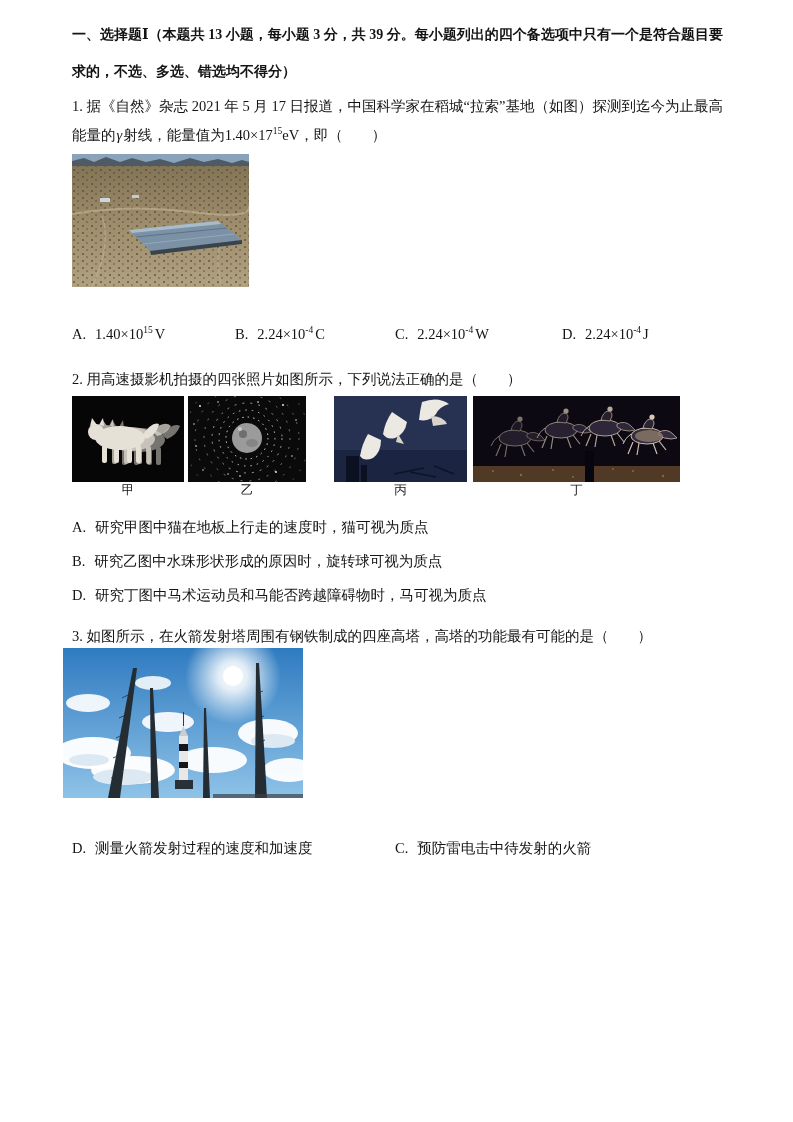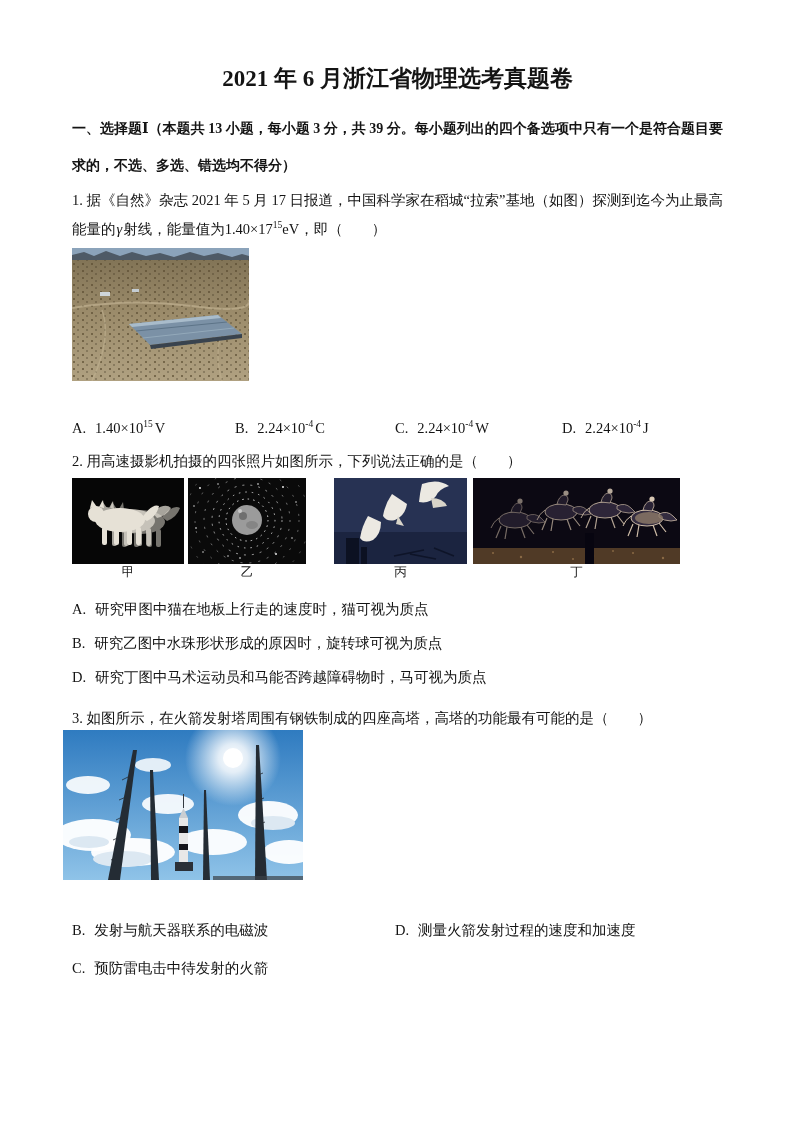--- a/index.html
+++ b/index.html
@@ -34,21 +34,21 @@
   .fig-q1{margin:4px 0 0 0;width:177px;height:133px;display:block;}
   .fig-q1 svg{display:block;}
 
   .q1-options{
     display:grid;grid-template-columns:163px 160px 167px auto;
     margin-top:38px;font-size:14.5px;line-height:18px;
   }
   .opt-label{margin-right:9px;}
   .opt-unit{margin-left:2px;}
 
-  .stem-q2{margin-top:12px;line-height:25px;}
+  .stem-q2{margin-top:24px;line-height:25px;}
 
   .photo-strip{
     display:flex;align-items:flex-start;
     margin-top:4px;
   }
   .photo-fig{display:flex;flex-direction:column;align-items:center;}
   .photo-fig svg{display:block;}
   .photo-caption{
     font-size:12.5px;line-height:15px;margin-top:1px;
     text-align:center;
@@ -70,21 +70,20 @@
     row-gap:22px;
     margin-top:42px;font-size:14.5px;line-height:16px;
   }
 </style>
 </head>
 <body>
 
 <div class="page">
   <div class="content">
 
-    <h1 class="title">2021 年 6 月浙江省物理选考真题卷</h1>
 
     <p class="sec-heading">一、选择题Ⅰ（本题共 13 小题，每小题 3 分，共 39 分。每小题列出的四个备选项中只有一个是符合题目要求的，不选、多选、错选均不得分）</p>
 
     <p class="stem"><span>1. 据《自然》杂志 2021 年 5 月 17 日报道，中国科学家在稻城“拉索”基地（如图）探测到迄今为止最高能量的</span><span class="gamma">γ</span><span>射线，能量值为1.40×17</span><sup>15</sup><span>eV，即（　　）</span></p>
 
     <div class="fig-q1">
       <svg width="177" height="133" viewBox="0 0 177 133">
         <defs>
           <linearGradient id="terr" x1="0" y1="0" x2="0" y2="1">
             <stop offset="0" stop-color="#7d6f52"></stop>
@@ -305,19 +304,18 @@
         <path d="M116 88 l4.5 -10 l4.5 10 z" fill="#caced2"></path>
         <rect x="116" y="88" width="9" height="46" fill="#e8e8e8"></rect>
         <rect x="116" y="96" width="9" height="7" fill="#15151a"></rect>
         <rect x="116" y="114" width="9" height="6" fill="#15151a"></rect>
         <rect x="112" y="132" width="18" height="9" fill="#2a3038"></rect>
         <rect x="150" y="146" width="90" height="4" fill="#3a4148" opacity="0.7"></rect>
       </svg>
     </div>
 
     <div class="q3-options">
-      <span><span class="opt-label">B.</span><span>发射与航天器联系的电磁波</span></span>
       <span><span class="opt-label">D.</span><span>测量火箭发射过程的速度和加速度</span></span>
       <span><span class="opt-label">C.</span><span>预防雷电击中待发射的火箭</span></span>
     </div>
 
   </div>
 </div>
 
 </body></html>

